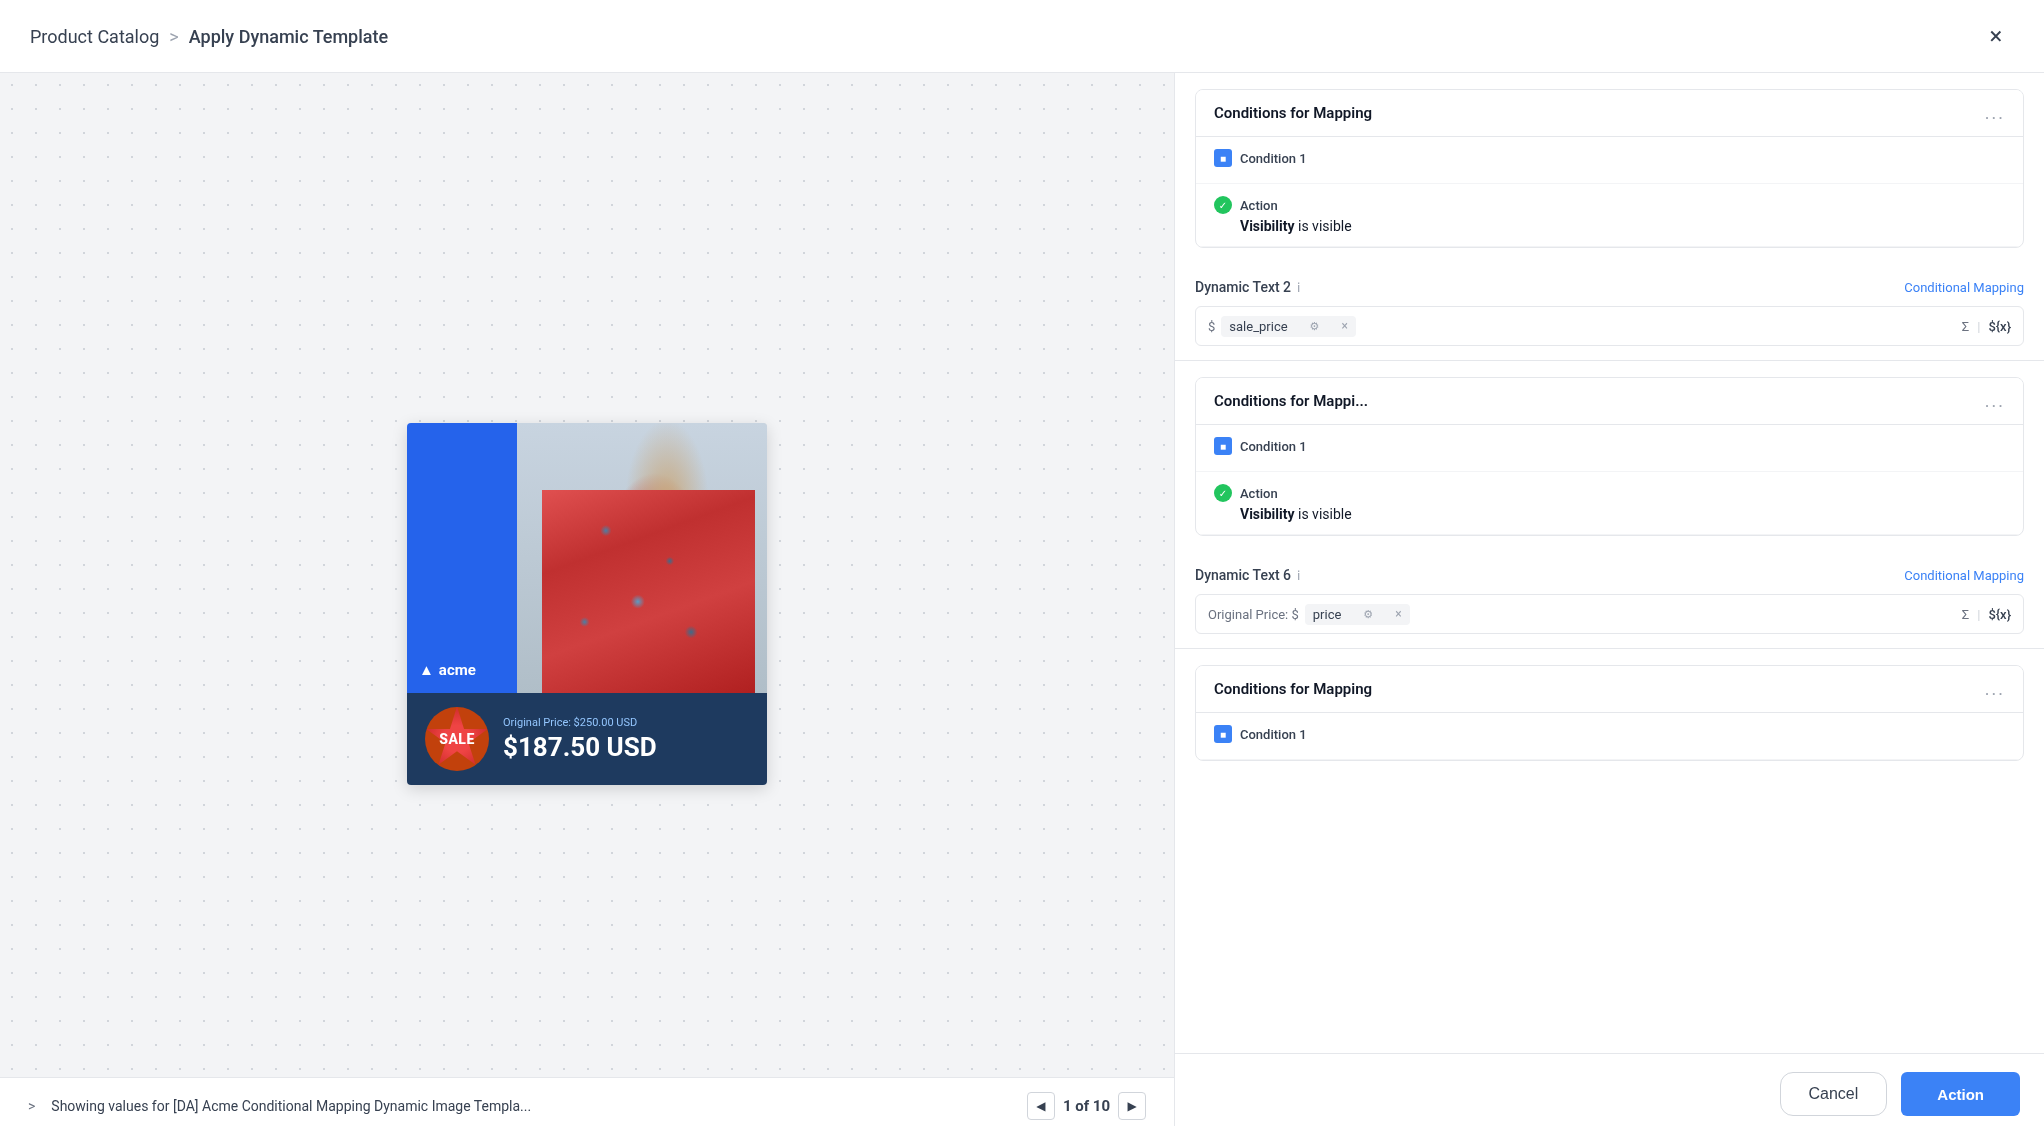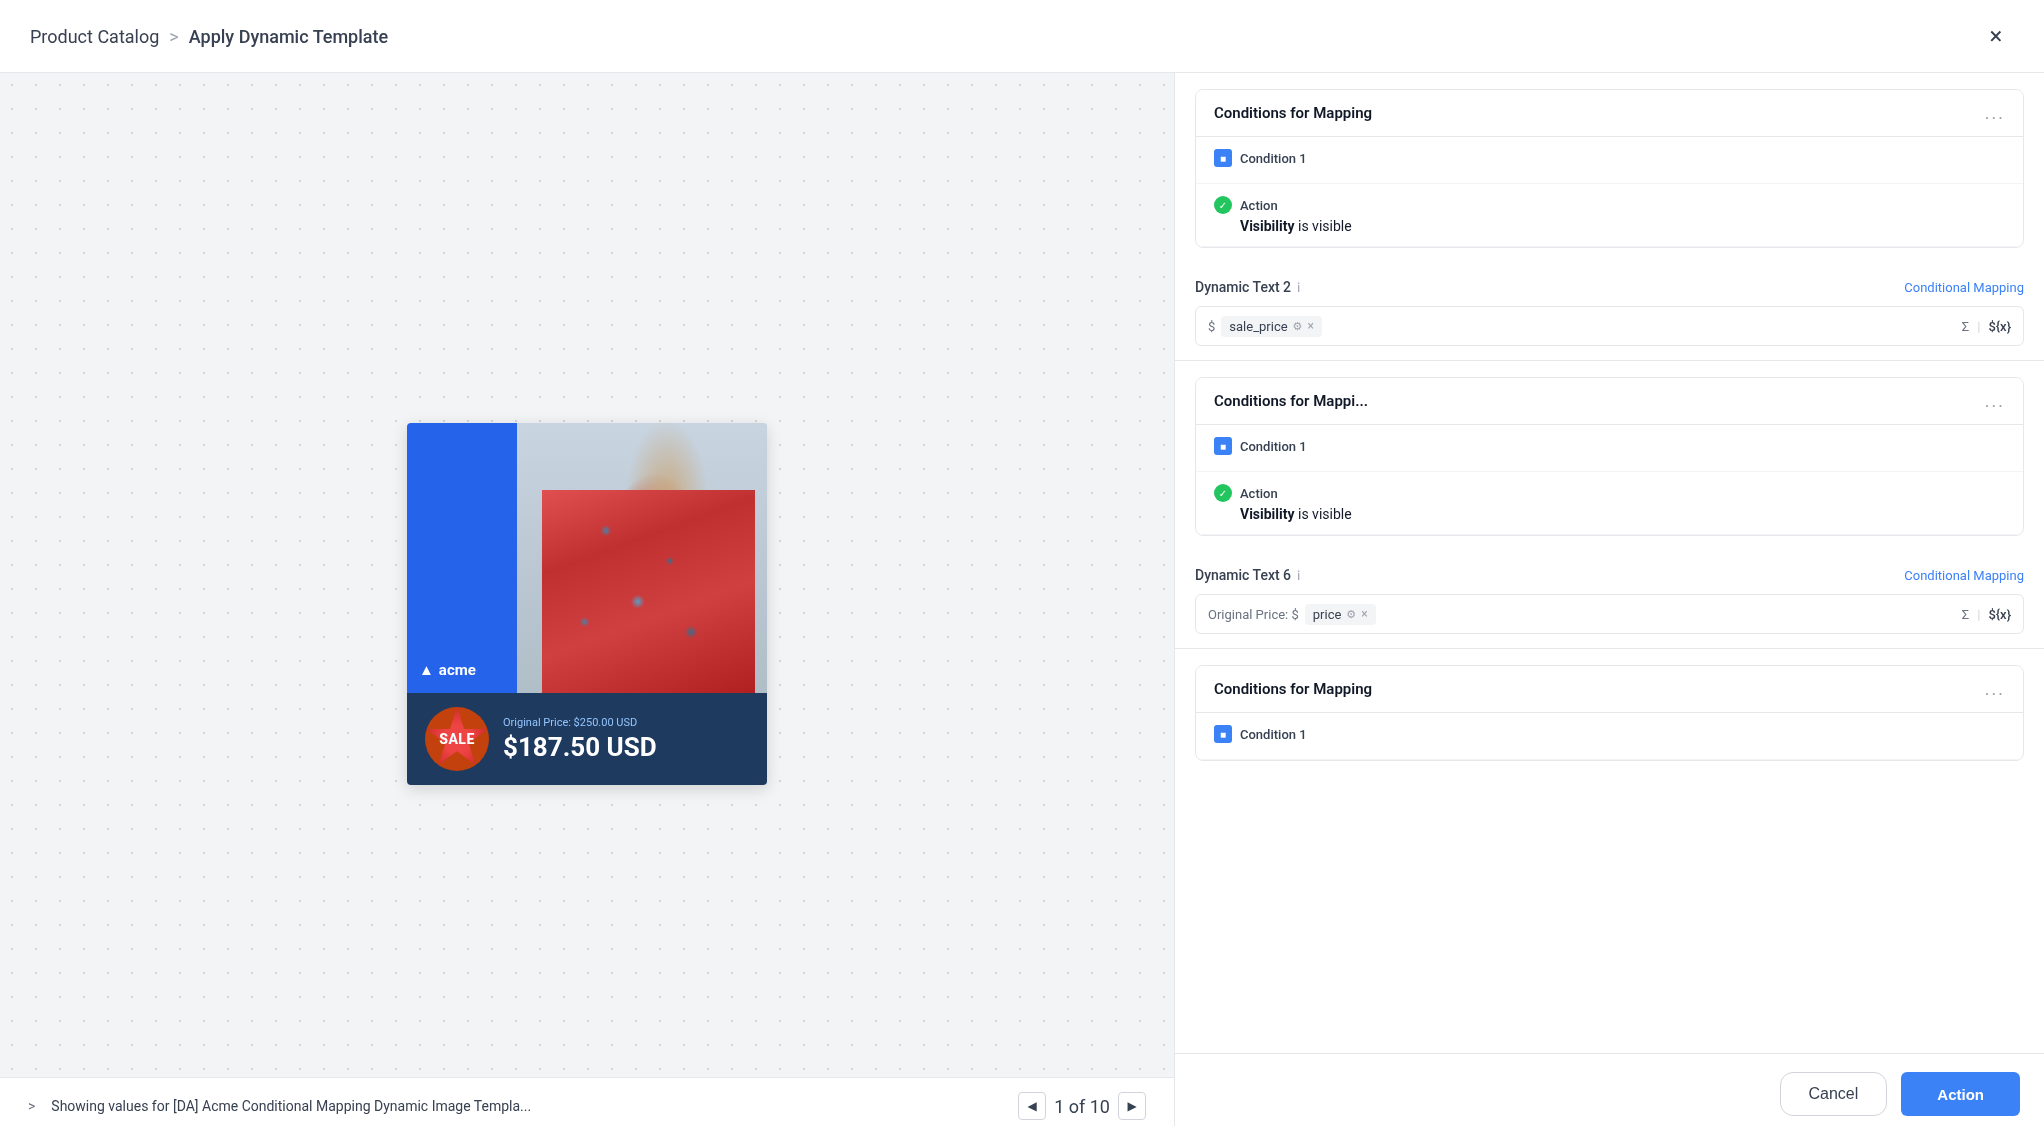--- a/index.html
+++ b/index.html
@@ -218,22 +218,23 @@
       background: #fff;
       border-radius: 4px;
       display: flex;
       align-items: center;
       justify-content: center;
       cursor: pointer;
       font-size: 12px;
       color: #374151;
     }
     .page-info {
-      font-size: 18px;
-      color: #374151;
+      font-size: 15px;
+      color: #374151;
+      font-weight: bold;
     }
 
     
     .right-panel {
       width: 870px;
       background: #fff;
       border-left: 1px solid #e5e7eb;
       display: flex;
       flex-direction: column;
       overflow: hidden;
@@ -356,21 +357,21 @@
       min-height: 40px;
     }
     .token {
       background: #f3f4f6;
       border-radius: 4px;
       padding: 3px 8px;
       font-size: 13px;
       color: #374151;
       display: flex;
       align-items: center;
-      gap: 5px;
+      gap: 22px;
     }
     .token-settings {
       color: #9ca3af;
       font-size: 11px;
       cursor: pointer;
     }
     .token-close {
       color: #9ca3af;
       font-size: 12px;
       cursor: pointer;

